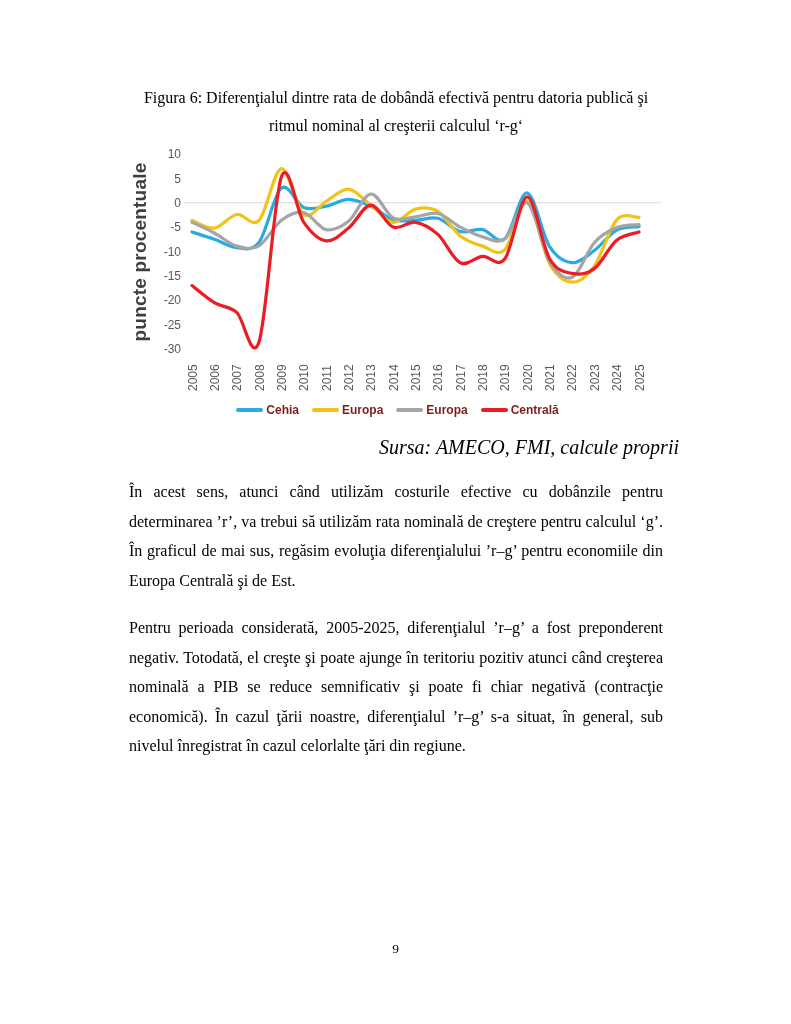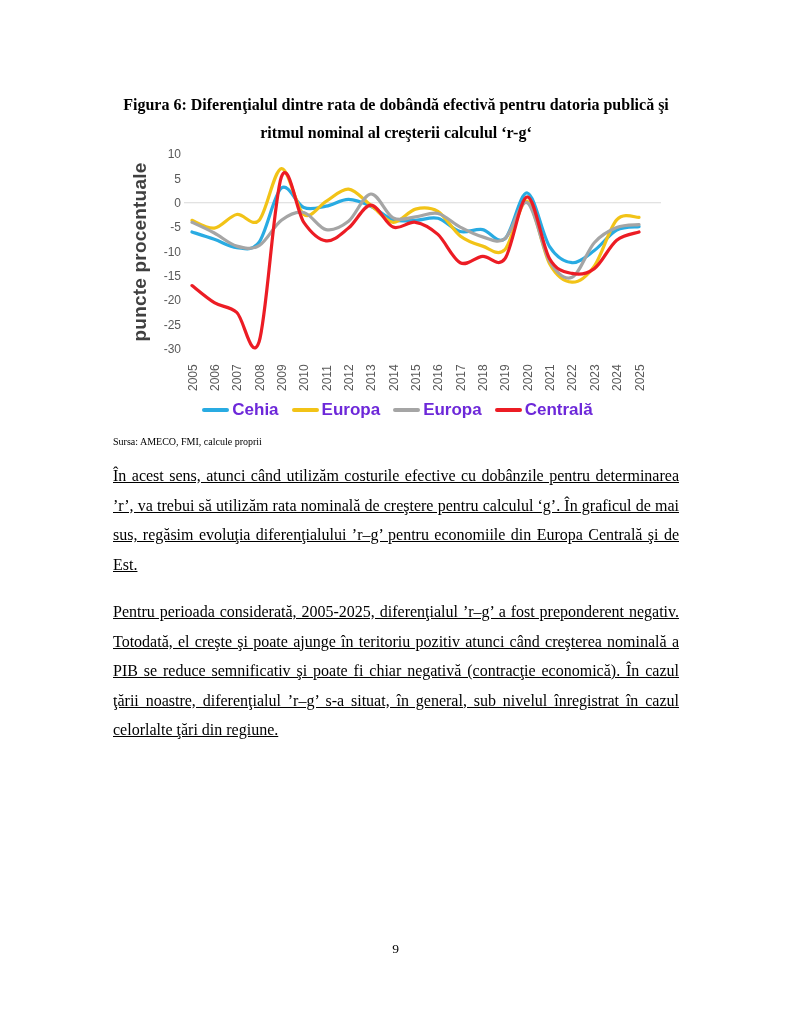--- a/index.html
+++ b/index.html
@@ -6,22 +6,22 @@
   .page{
     position:relative;
     width:791px;height:1024px;
     background:#ffffff;
     margin:0 auto;
     overflow:hidden;
     font-family:"Liberation Serif", serif;
     color:#000;
   }
   .figure-title{
-    position:absolute;top:91px;left:113px;width:566px;
-    font-size:16px;font-weight:bold;line-height:28px;text-align:center;
+    position:absolute;top:84px;left:113px;width:566px;
+    font-size:16px;font-weight:normal;line-height:28px;text-align:center;
   }
   .chart-block{
     position:absolute;top:145px;left:125px;width:545px;height:282px;
     font-family:"Liberation Sans", sans-serif;
   }
   .y-axis-title{
     position:absolute;left:-94px;top:95px;width:220px;height:24px;
     transform:rotate(-90deg);
     text-align:center;
     font-size:19px;font-weight:bold;color:#3f3f3f;
@@ -30,30 +30,30 @@
   .chart-svg{position:absolute;left:0;top:0;}
   .chart-svg text{font-family:"Liberation Sans", sans-serif;}
   .chart-svg .ytick{font-size:12px;fill:#595959;}
   .chart-svg .xtick{font-size:12px;fill:#595959;}
   .legend{
     position:absolute;left:0;right:0;top:252px;height:26px;
     display:flex;justify-content:center;align-items:center;gap:13px;
   }
   .legend-item{display:flex;align-items:center;gap:3px;}
   .legend-swatch{display:inline-block;width:27px;height:4px;border-radius:2px;}
-  .legend-label{font-size:17px;font-weight:bold;color:#6d28d9;}
+  .legend-label{font-size:12px;font-weight:bold;color:#7f1d1d;}
   .source-caption{
     position:absolute;top:436px;left:113px;width:566px;
-    font-size:10px;text-align:left;
+    font-size:20px;font-style:italic;text-align:right;
   }
   .body-text{
     position:absolute;top:461px;left:113px;width:566px;
     font-size:16px;line-height:29.5px;text-align:justify;
   }
-  .body-text p{margin:0;text-decoration:underline;}
+  .body-text p{margin:16px;}
   .body-text p + p{margin-top:18px;}
   .page-number{
     position:absolute;top:941px;left:0;width:100%;
     text-align:center;font-size:13.5px;
   }
 </style>
 </head>
 <body>
 
 <div class="page">

